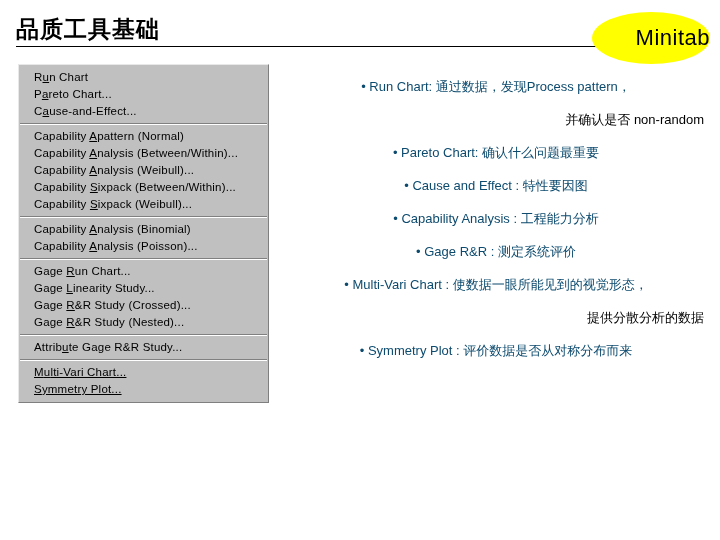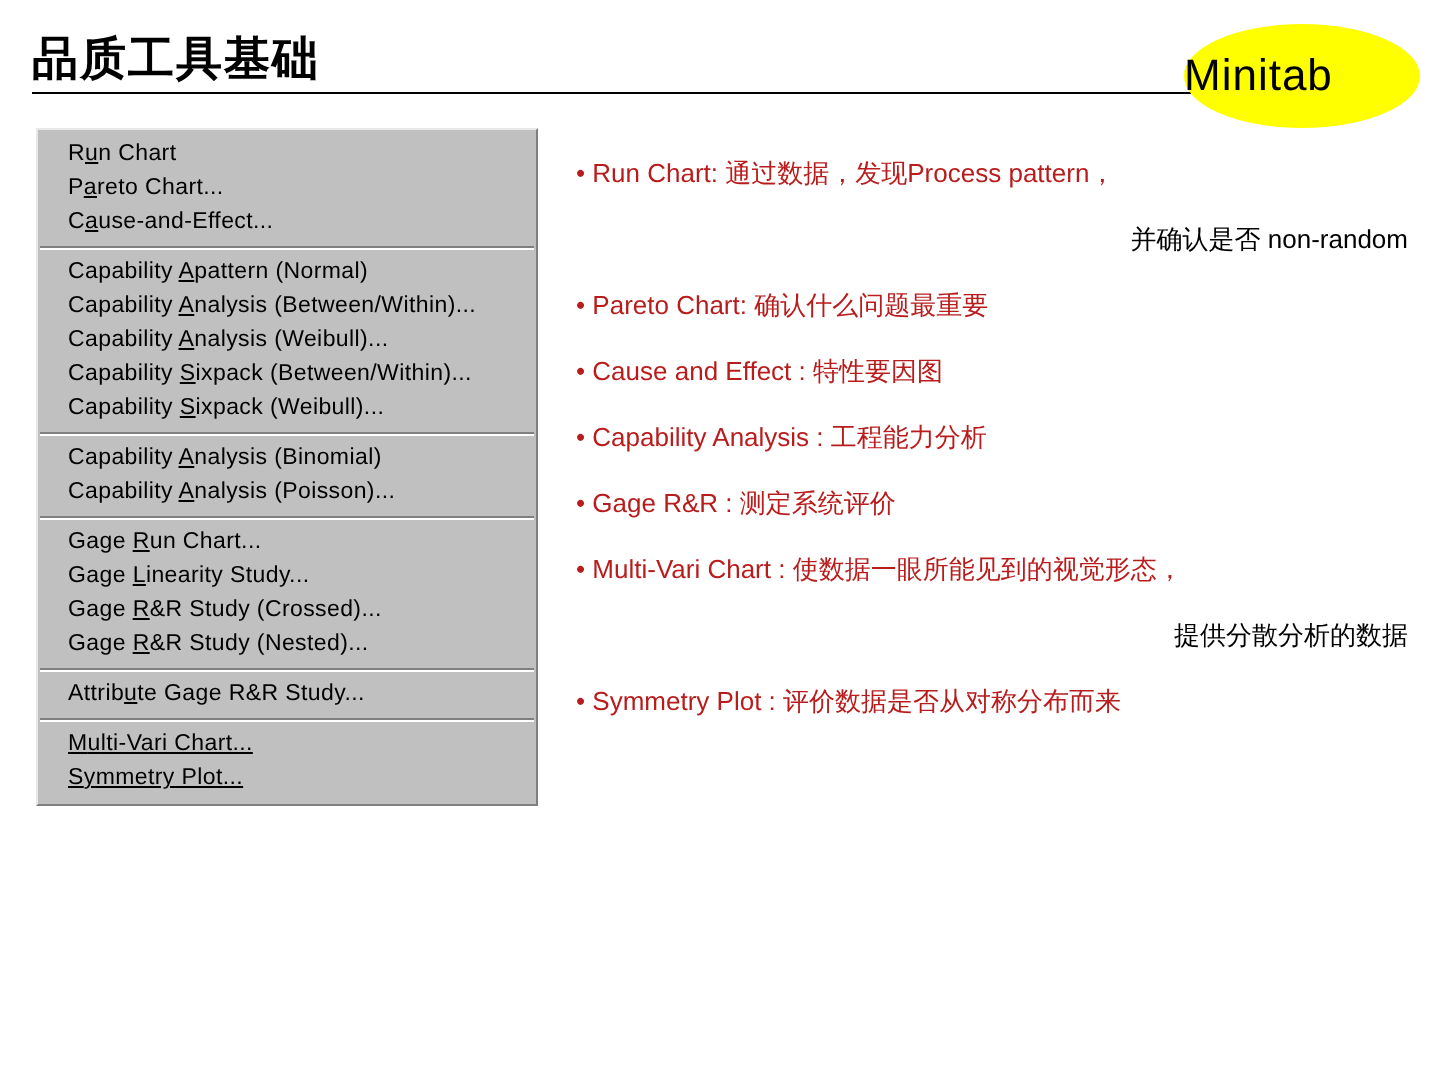--- a/index.html
+++ b/index.html
@@ -37,21 +37,21 @@
   #brand-badge {
     position: absolute;
     left: 592px;
     top: 12px;
     width: 118px;
     height: 52px;
     background: #ffff00;
     border-radius: 50%;
     display: flex;
     align-items: center;
-    justify-content: flex-start;
+    justify-content: flex-end;
   }
   #brand-text {
     font-size: 22px;
     color: #000000;
     letter-spacing: 0.5px;
   }
 
   
   #menu-panel {
     position: absolute;
@@ -92,24 +92,25 @@
 
   
   #content {
     position: absolute;
     left: 288px;
     top: 78px;
     width: 416px;
   }
   .para {
     font-size: 13px;
-    color: #b91c1c;
+    color: #0c4a6e;
     line-height: 18px;
     margin-bottom: 15px;
     white-space: nowrap;
+    text-align: center;
   }
   .cont {
     font-size: 13px;
     color: #000000;
     line-height: 18px;
     margin-top: 4px;
     margin-bottom: 15px;
     padding-left: 48px;
     white-space: nowrap;
     text-align: right;

